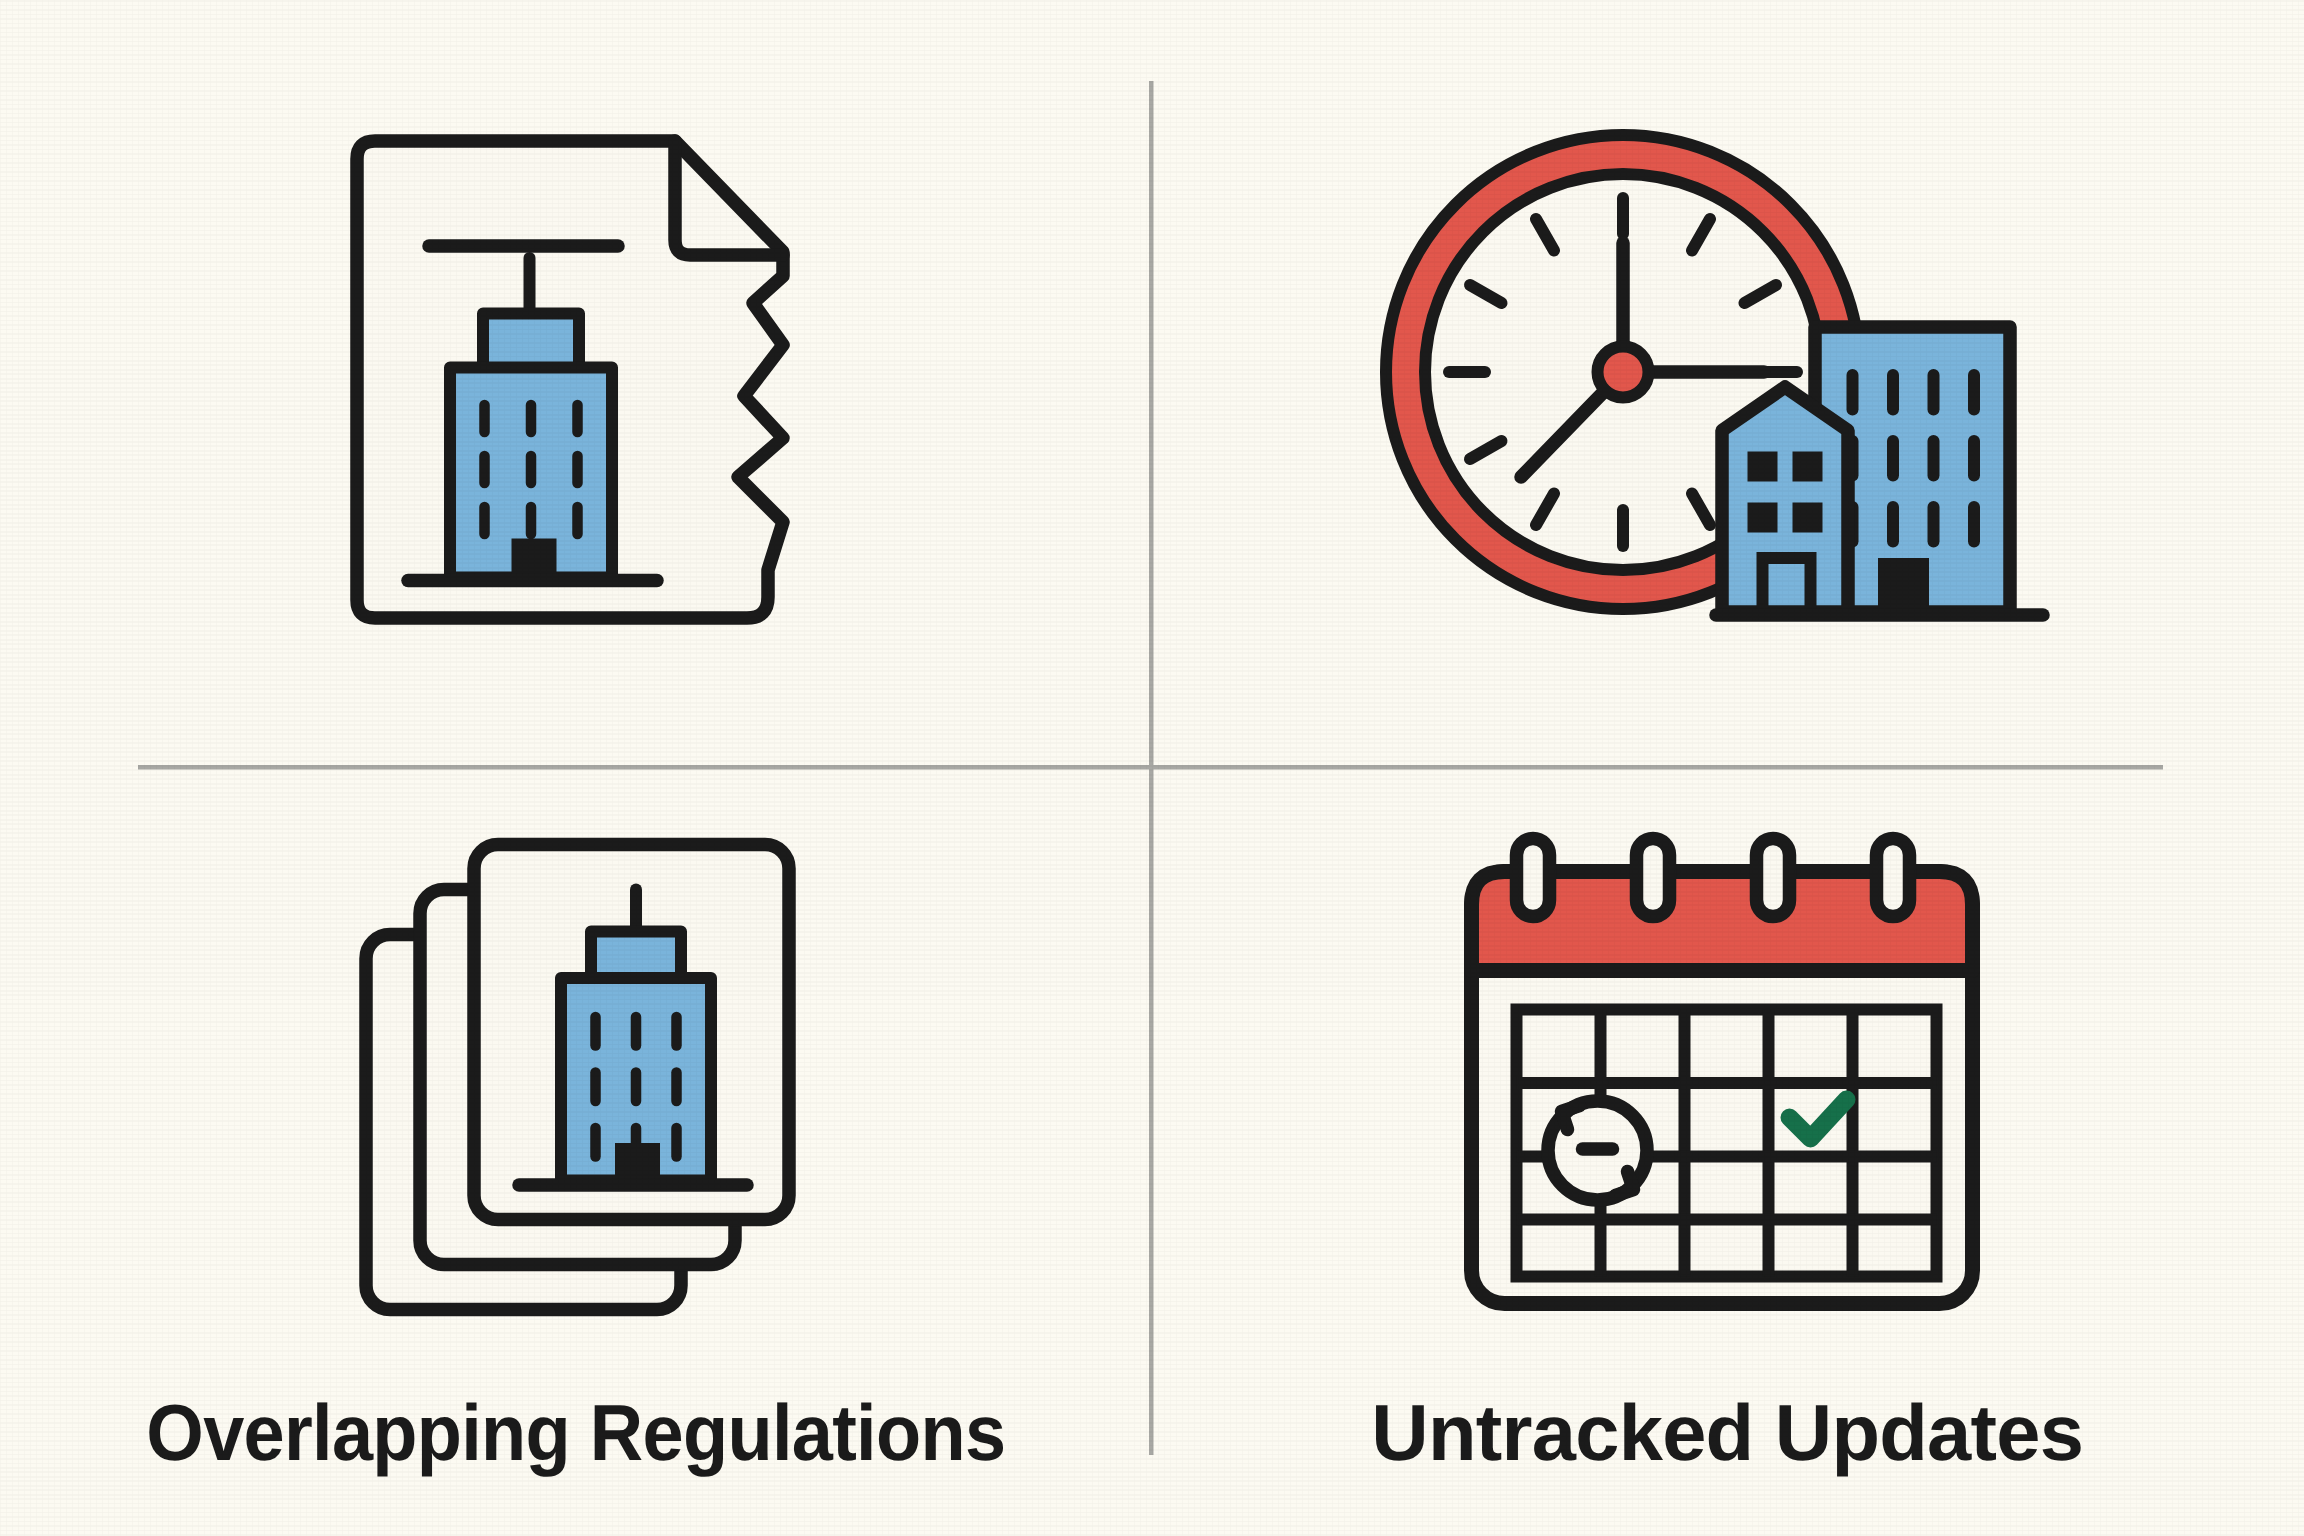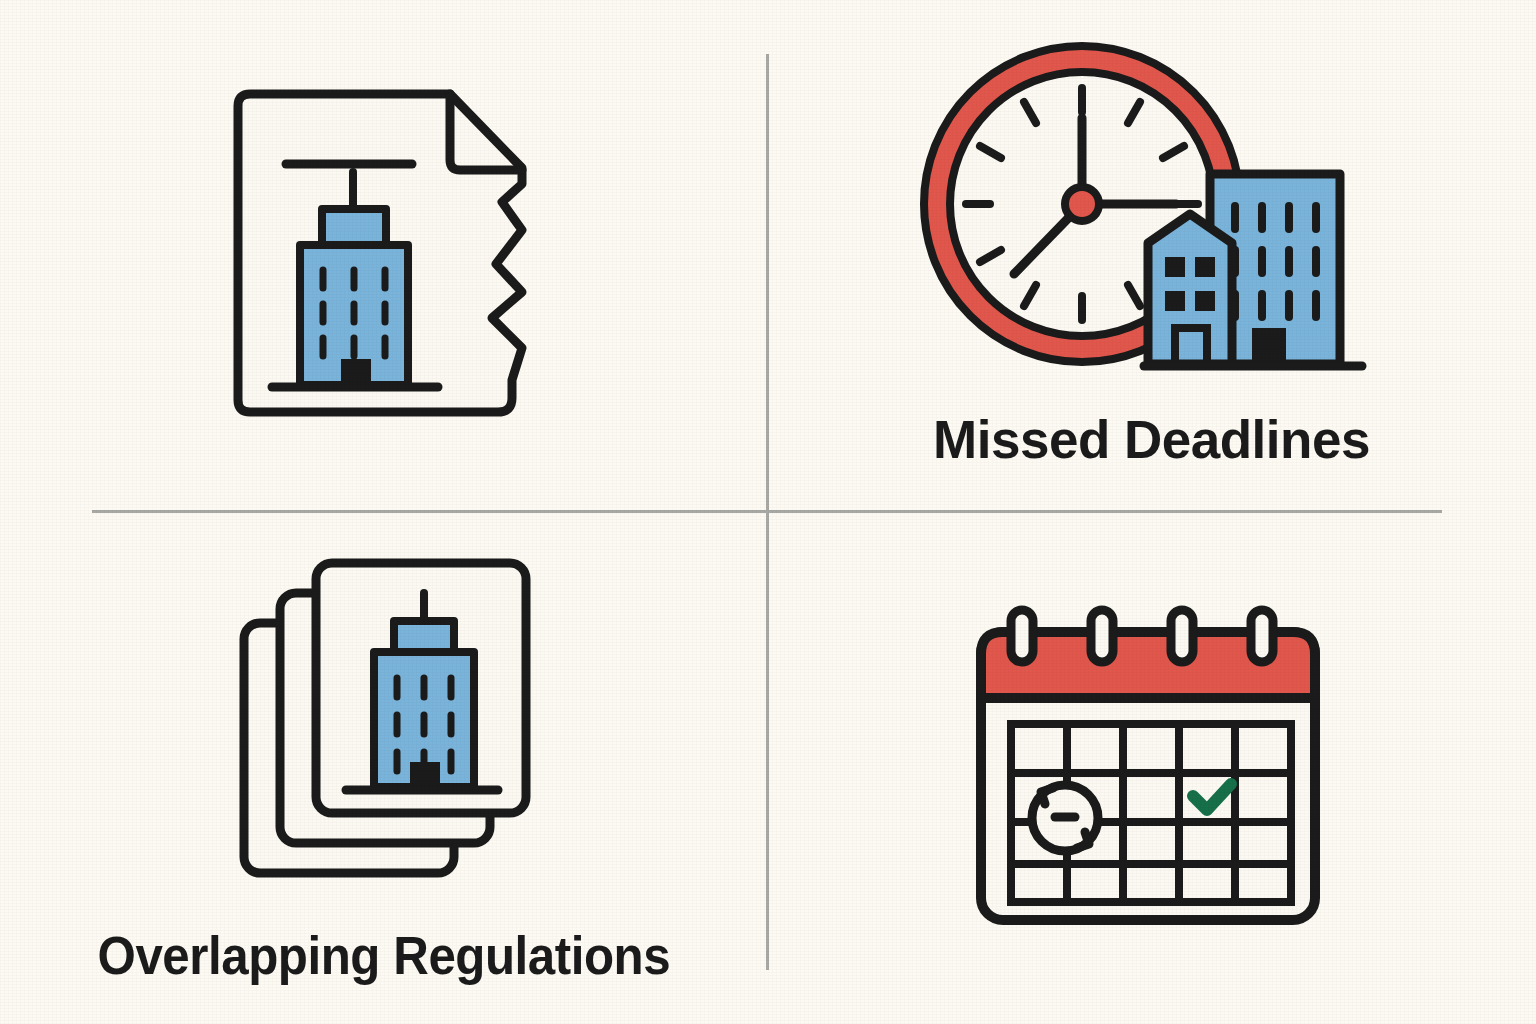--- a/index.html
+++ b/index.html
@@ -212,21 +212,20 @@
           <rect x="233" y="221" width="20" height="20" fill="#1B1B1B"></rect>
           <rect x="263" y="221" width="20" height="20" fill="#1B1B1B"></rect>
           <rect x="233" y="255" width="20" height="20" fill="#1B1B1B"></rect>
           <rect x="263" y="255" width="20" height="20" fill="#1B1B1B"></rect>
           <path d="M 243 328 L 243 292 L 275 292 L 275 328" fill="none" stroke="#1B1B1B" stroke-width="8"></path>
         </g>
 
         <line x1="212" y1="330" x2="430" y2="330" stroke="#1B1B1B" stroke-width="9" stroke-linecap="round"></line>
       </svg>
     </div>
-    <div class="cell-label">Missed Deadlines</div>
   </div>
 
   <div class="cell" id="cell-overlapping">
     <div class="icon-wrap">
       <svg width="300" height="330" viewBox="0 0 300 330" aria-label="stacked documents with building">
 
         <rect x="10" y="68" width="210" height="250" rx="16" fill="#FBF9F1" stroke="#1B1B1B" stroke-width="9"></rect>
 
         <rect x="46" y="38" width="210" height="250" rx="16" fill="#FBF9F1" stroke="#1B1B1B" stroke-width="9"></rect>
 
@@ -284,18 +283,19 @@
         <g>
           <circle cx="98" cy="212" r="33" fill="#FBF9F1" stroke="#1B1B1B" stroke-width="9"></circle>
           <path d="M 86 182 L 74 186 L 78 198" fill="none" stroke="#1B1B1B" stroke-width="9" stroke-linecap="round" stroke-linejoin="round"></path>
           <path d="M 110 242 L 122 238 L 118 226" fill="none" stroke="#1B1B1B" stroke-width="9" stroke-linecap="round" stroke-linejoin="round"></path>
           <line x1="88" y1="211" x2="108" y2="211" stroke="#1B1B1B" stroke-width="9" stroke-linecap="round"></line>
         </g>
 
         <path d="M 226 190 L 240 204 L 264 178" fill="none" stroke="#16704A" stroke-width="12" stroke-linecap="round" stroke-linejoin="round"></path>
       </svg>
     </div>
+    <div class="cell-label">Untracked Updates</div>
   </div>
 
 </div>
 
 <div class="divider-v"></div>
 <div class="divider-h"></div>
 
 </body></html>

